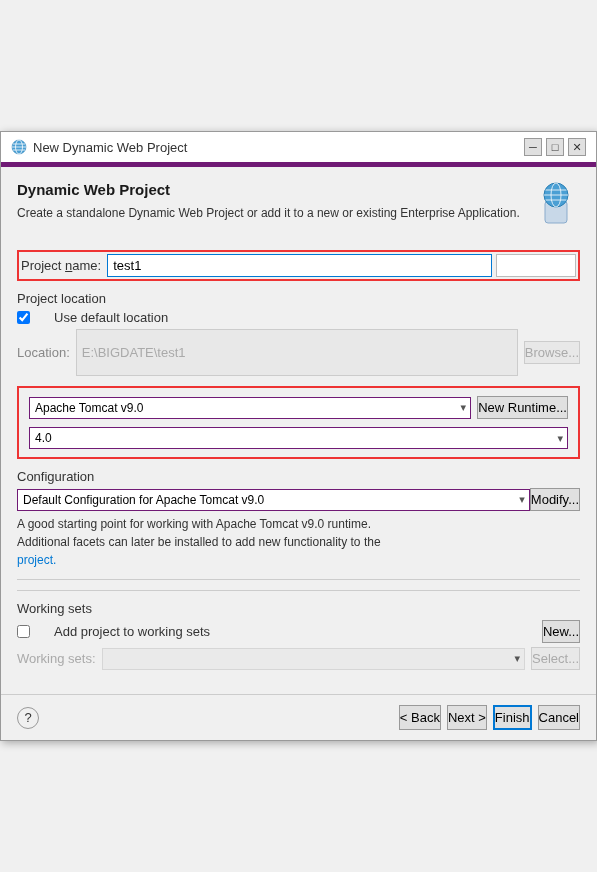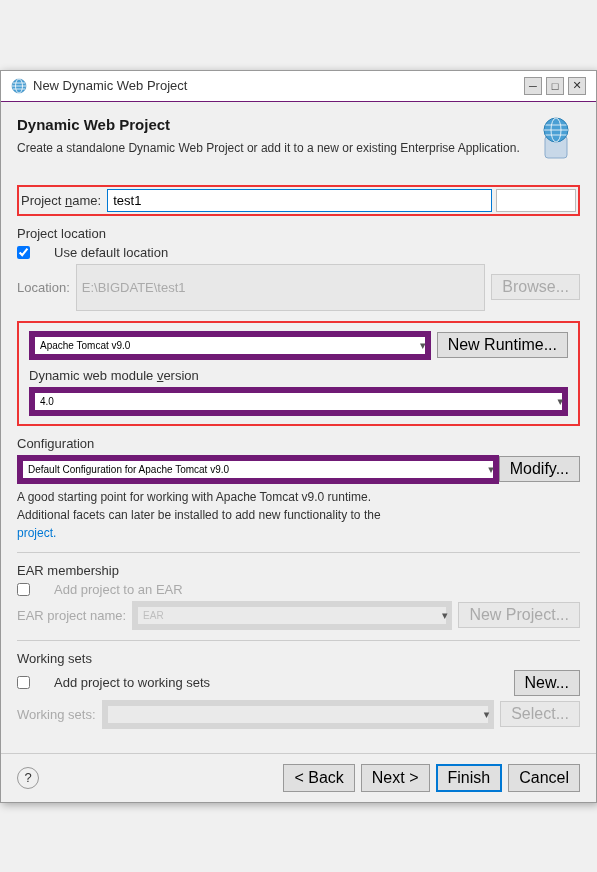--- a/index.html
+++ b/index.html
@@ -13,21 +13,21 @@
       min-height: 100vh;
     }
     .window {
       width: 597px;
       background: #f0f0f0;
       border: 1px solid #999;
       box-shadow: 2px 2px 8px rgba(0,0,0,0.3);
     }
     .title-bar {
       background: #fff;
-      border-bottom: 1px solid #701a75;
+      border-bottom: 5px solid #701a75;
       padding: 6px 10px;
       display: flex;
       align-items: center;
       justify-content: space-between;
     }
     .title-bar-left {
       display: flex;
       align-items: center;
       gap: 6px;
       font-size: 13px;
@@ -144,24 +144,24 @@
     }
     .location-input {
       flex: 1;
       border: 1px solid #bbb;
       padding: 15px 5px;
       font-size: 13px;
       background: #e8e8e8;
       color: #888;
     }
     .btn {
-      padding: 3px 10px;
+      padding: 3px 0;
       border: 1px solid #999;
       background: #e0e0e0;
-      font-size: 16px;
+      font-size: 13px;
       cursor: pointer;
       white-space: nowrap;
     }
     .btn-primary {
       border: 2px solid #0078d4;
       background: #e0e0e0;
     }
     
     .red-border-section {
       border: 2px solid #e33;
@@ -175,23 +175,23 @@
       margin-bottom: 8px;
     }
     .select-wrapper {
       flex: 1;
       position: relative;
       display: flex;
       align-items: center;
     }
     .select-wrapper select {
       width: 100%;
-      border: 6px solid #701a75;
+      border: 1px solid #701a75;
       padding: 3px 20px 3px 5px;
-      font-size: 10px;
+      font-size: 12px;
       background: #fff;
       appearance: none;
       -webkit-appearance: none;
       cursor: pointer;
     }
     .select-wrapper::after {
       content: '▾';
       position: absolute;
       right: 5px;
       pointer-events: none;
@@ -363,23 +363,20 @@
     <div class="red-border-section">
       <div class="runtime-row">
         <div class="select-wrapper">
           <select>
             <option>Apache Tomcat v9.0</option>
             <option>None</option>
           </select>
         </div>
         <button class="btn">New Runtime...</button>
       </div>
-      <div class="module-label">
-        Dynamic web module <u>v</u>ersion
-      </div>
       <div class="select-wrapper" style="width:100%;">
         <select style="width:100%;">
           <option>4.0</option>
           <option>3.1</option>
           <option>3.0</option>
           <option>2.5</option>
         </select>
       </div>
     </div>
 
@@ -395,36 +392,20 @@
       </div>
       <div class="config-desc">
         <span>A good starting point for working with Apache Tomcat v9.0 runtime.</span><br>
         <span>Additional facets can later be installed to add new functionality to the</span><br>
         <span class="link" style="color:#0078d4;cursor:pointer;">project.</span>
       </div>
     </div>
 
     <hr class="divider">
 
-    <div class="ear-section">
-      <div class="subsection-label">EAR membership</div>
-      <div class="checkbox-row">
-        <input type="checkbox" class="disabled-input" style="">
-        <label class="field-label disabled-text">Add project to an EAR</label>
-      </div>
-      <div class="ear-row">
-        <span class="location-label disabled-text">EAR project name:</span>
-        <div class="select-wrapper" style="flex:1;">
-          <select class="disabled-input" disabled="" style="width:100%;">
-            <option>EAR</option>
-          </select>
-        </div>
-        <button class="btn disabled-btn">New Project...</button>
-      </div>
-    </div>
 
     <hr class="divider">
 
     <div class="working-sets">
       <div class="subsection-label">Working sets</div>
       <div class="checkbox-row">
         <input type="checkbox" style="">
         <label class="field-label">Add project to working sets</label>
         <button class="btn" style="margin-left:auto;">New...</button>
       </div>

